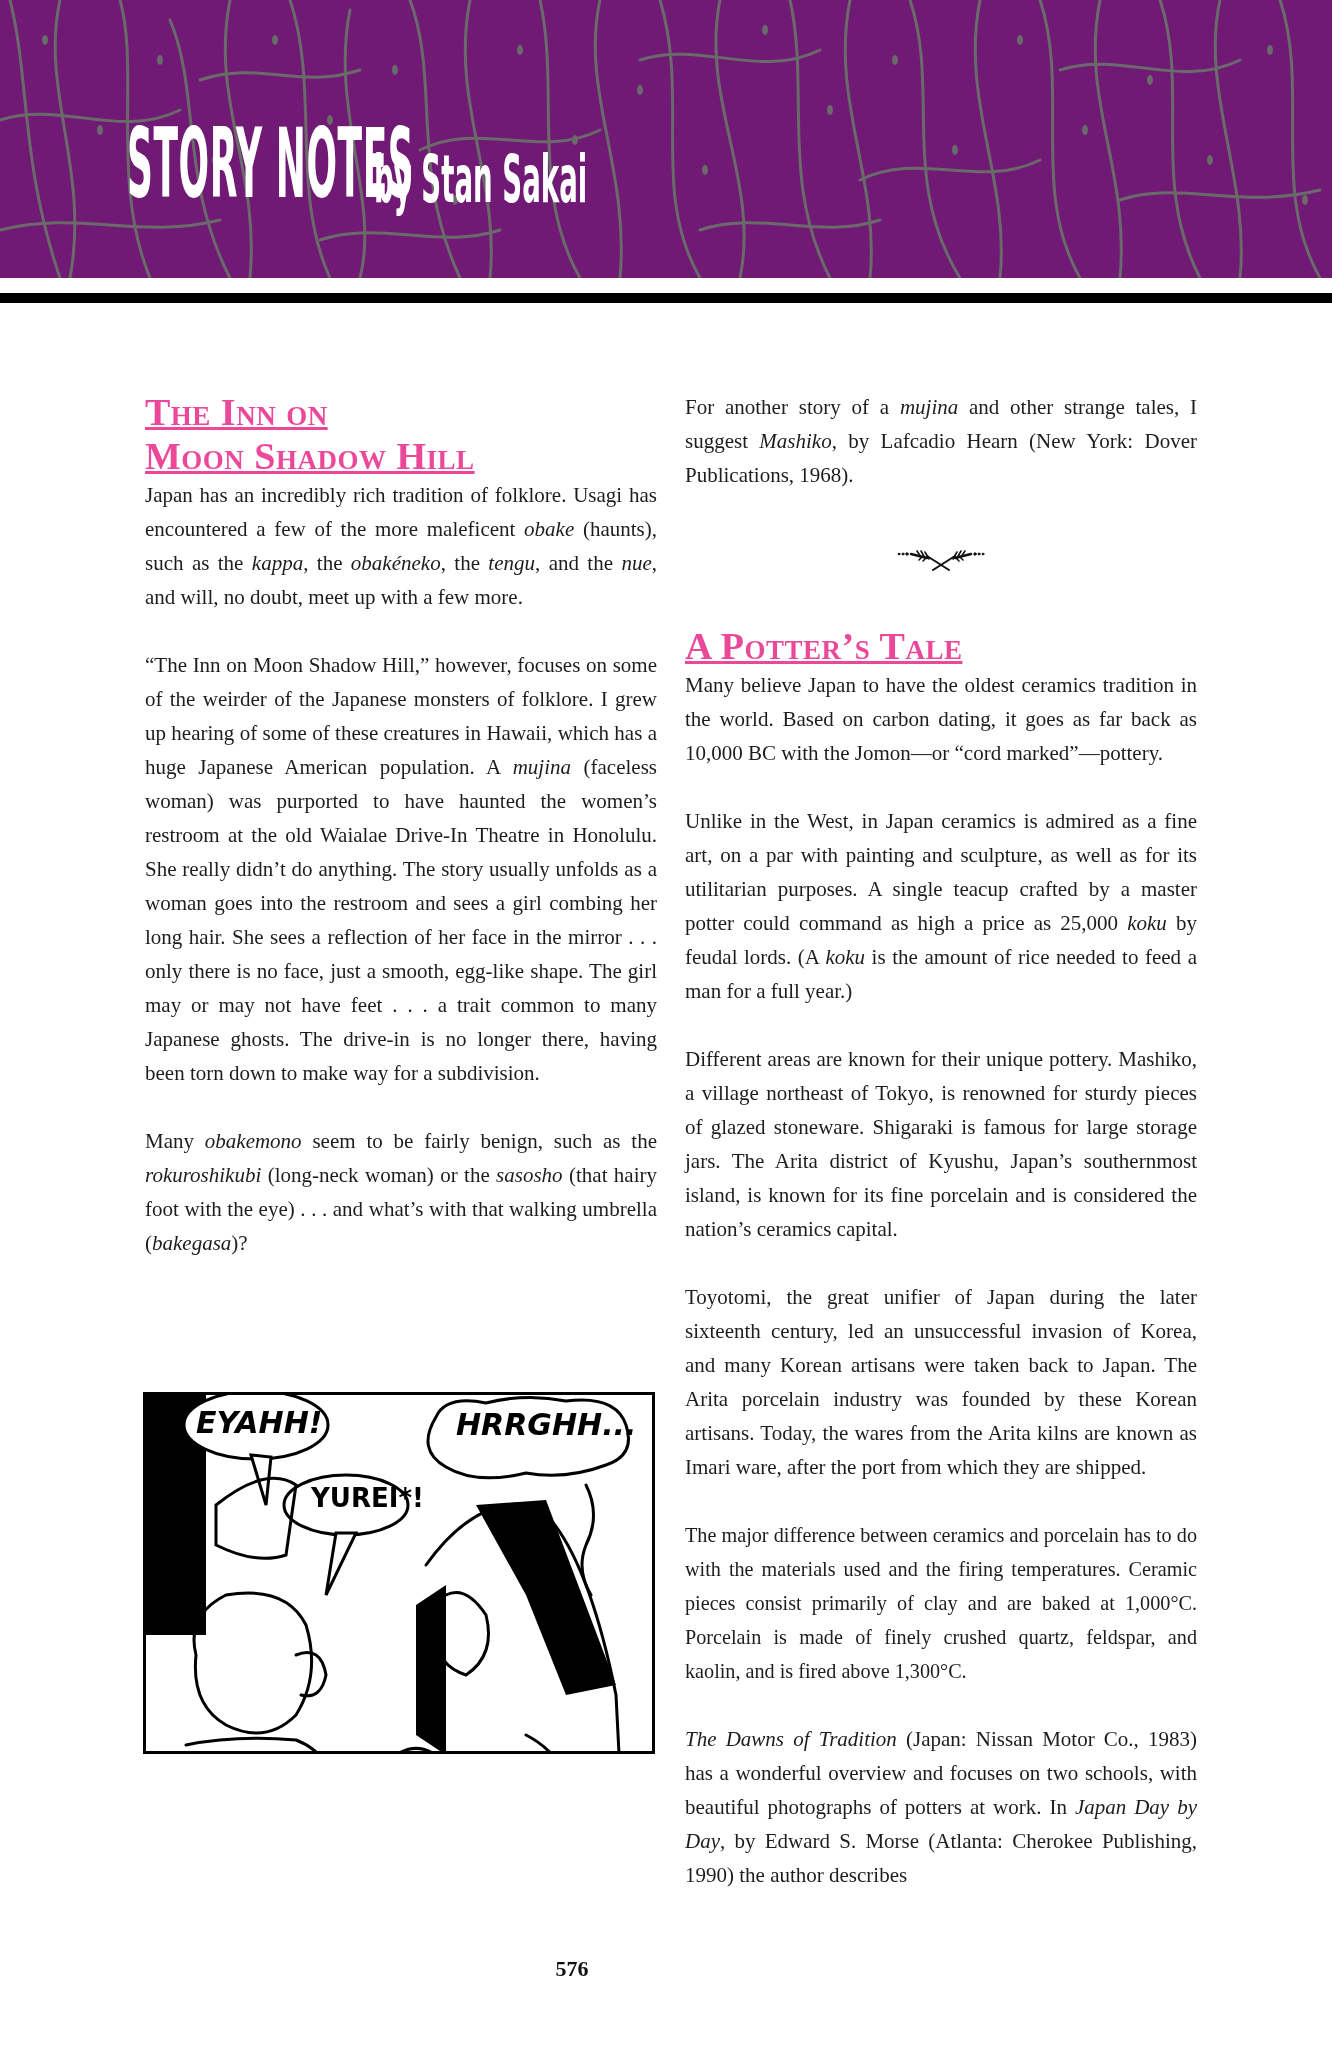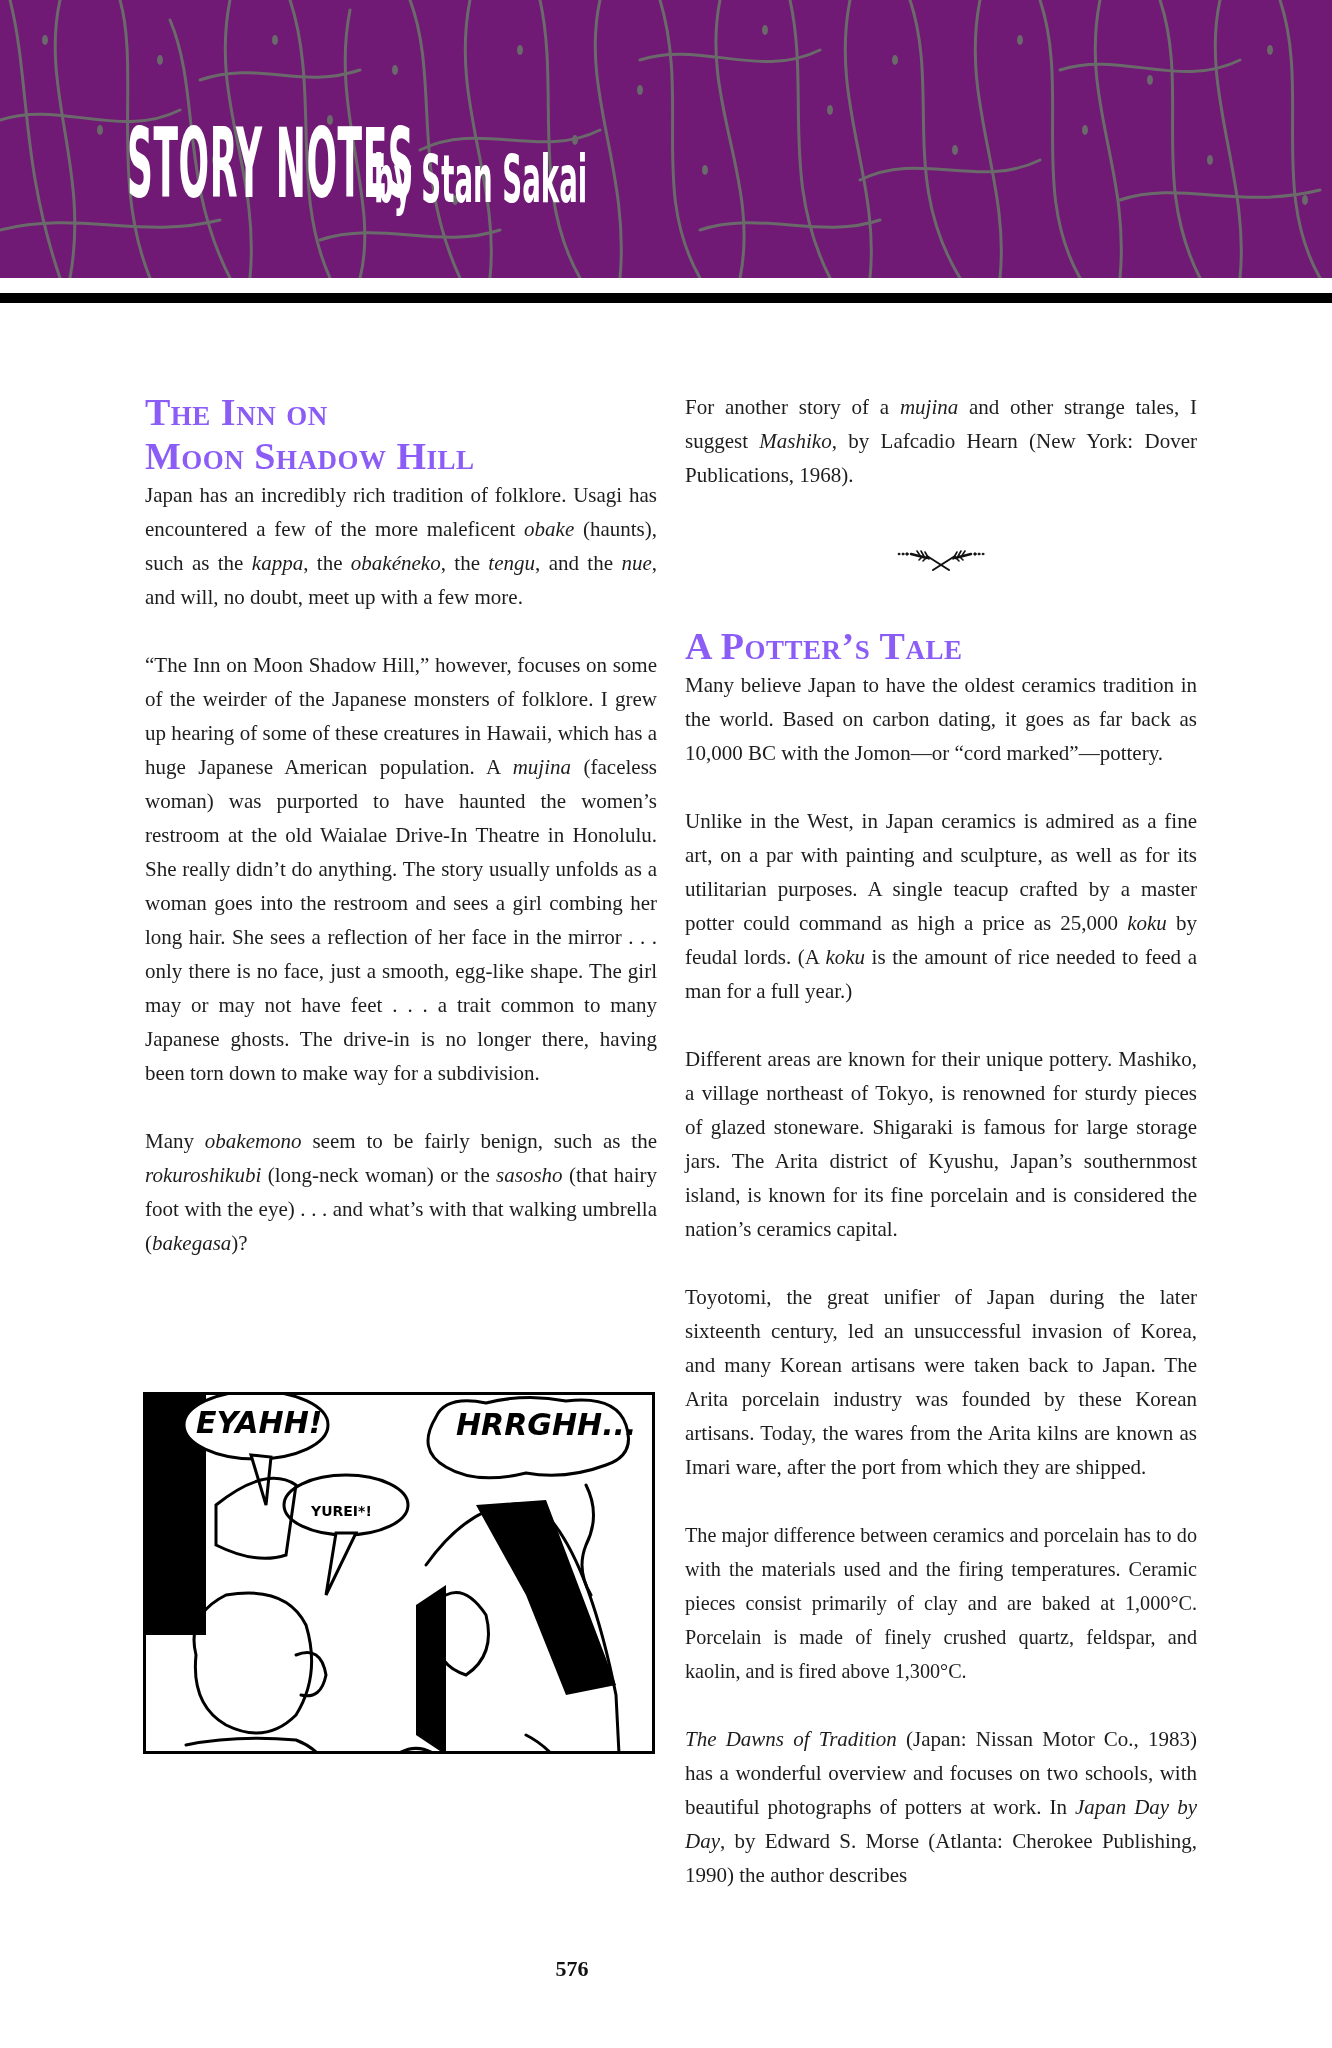--- a/index.html
+++ b/index.html
@@ -12,35 +12,35 @@
   .banner-title .main { font-size: 62px; letter-spacing: 1px; transform: scaleX(0.58) scaleY(1.55); transform-origin: left bottom; display: inline-block; line-height: 1; }
   .banner-title .by { font-size: 46px; transform: scaleX(0.6) scaleY(1.42); transform-origin: left bottom; display: inline-block; line-height: 1; margin-left: -248px; }
   .rule-white { position: absolute; left: 0; top: 278px; width: 1332px; height: 16px; background: #fff; }
   .rule-black { position: absolute; left: 0; top: 293px; width: 1332px; height: 10px; background: #000; }
 
   
   .col { position: absolute; top: 390px; width: 512px; }
   .col-left { left: 145px; }
   .col-right { left: 685px; }
 
-  h2.section-title { margin: 0; font-family: "Liberation Serif", serif; font-weight: bold; font-variant: small-caps; font-size: 38px; line-height: 44px; color: #8b5cf6; letter-spacing: 0.5px; }
+  h2.section-title { margin: 0; font-family: "Liberation Serif", serif; font-weight: bold; font-variant: small-caps; font-size: 38px; line-height: 44px; color: #ec4899; letter-spacing: 0.5px; text-decoration: underline; }
   p.body { margin: 0; font-size: 21px; line-height: 34px; text-align: justify; color: #1d1d1d; }
   p.body + p.body { margin-top: 34px; }
   p.body.tight { font-size: 20.2px; }
   em { font-style: italic; }
 
   .ornament { display: block; margin: 56px auto 50px auto; width: 100px; height: 26px; }
 
   
   .comic { position: absolute; left: 143px; top: 1392px; width: 512px; height: 362px; border: 3px solid #000; box-sizing: border-box; background: #fff; overflow: hidden; }
   .comic svg { position: absolute; left: 0; top: 0; }
   .balloon-text { position: absolute; font-family: "DejaVu Sans", sans-serif; font-weight: bold; font-style: italic; color: #000; white-space: nowrap; }
   .b-eyahh { left: 50px; top: 10px; font-size: 30px; }
   .b-hrrghh { left: 310px; top: 12px; font-size: 30px; }
-  .b-yurei { left: 165px; top: 108px; font-size: 14px; font-style: normal; }
+  .b-yurei { left: 165px; top: 88px; font-size: 26px; font-style: normal; }
   .caption-box { position: absolute; left: 50px; top: 446px; width: 110px; height: 34px; background: #fff; border: 2px solid #000; box-sizing: border-box; font-family: "DejaVu Sans", sans-serif; font-size: 17px; line-height: 30px; padding-left: 21px; color: #000; }
 
   .page-number { position: absolute; left: 0; width: 1144px; top: 1956px; text-align: center; font-family: "Liberation Serif", serif; font-weight: bold; font-size: 22px; color: #111; }
 </style>
 </head>
 <body>
 
 <div class="banner">
   <svg class="branches" width="1332" height="278" viewBox="0 0 1332 278">
     <g stroke="#6a6a6a" stroke-width="3" fill="none" stroke-linecap="round">

